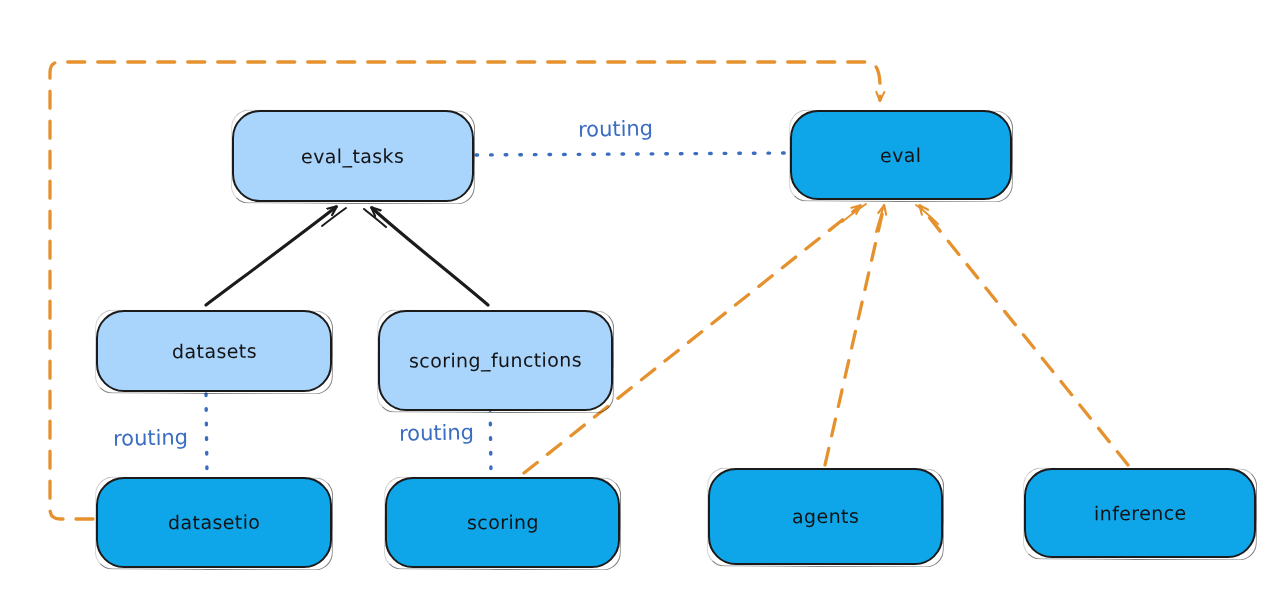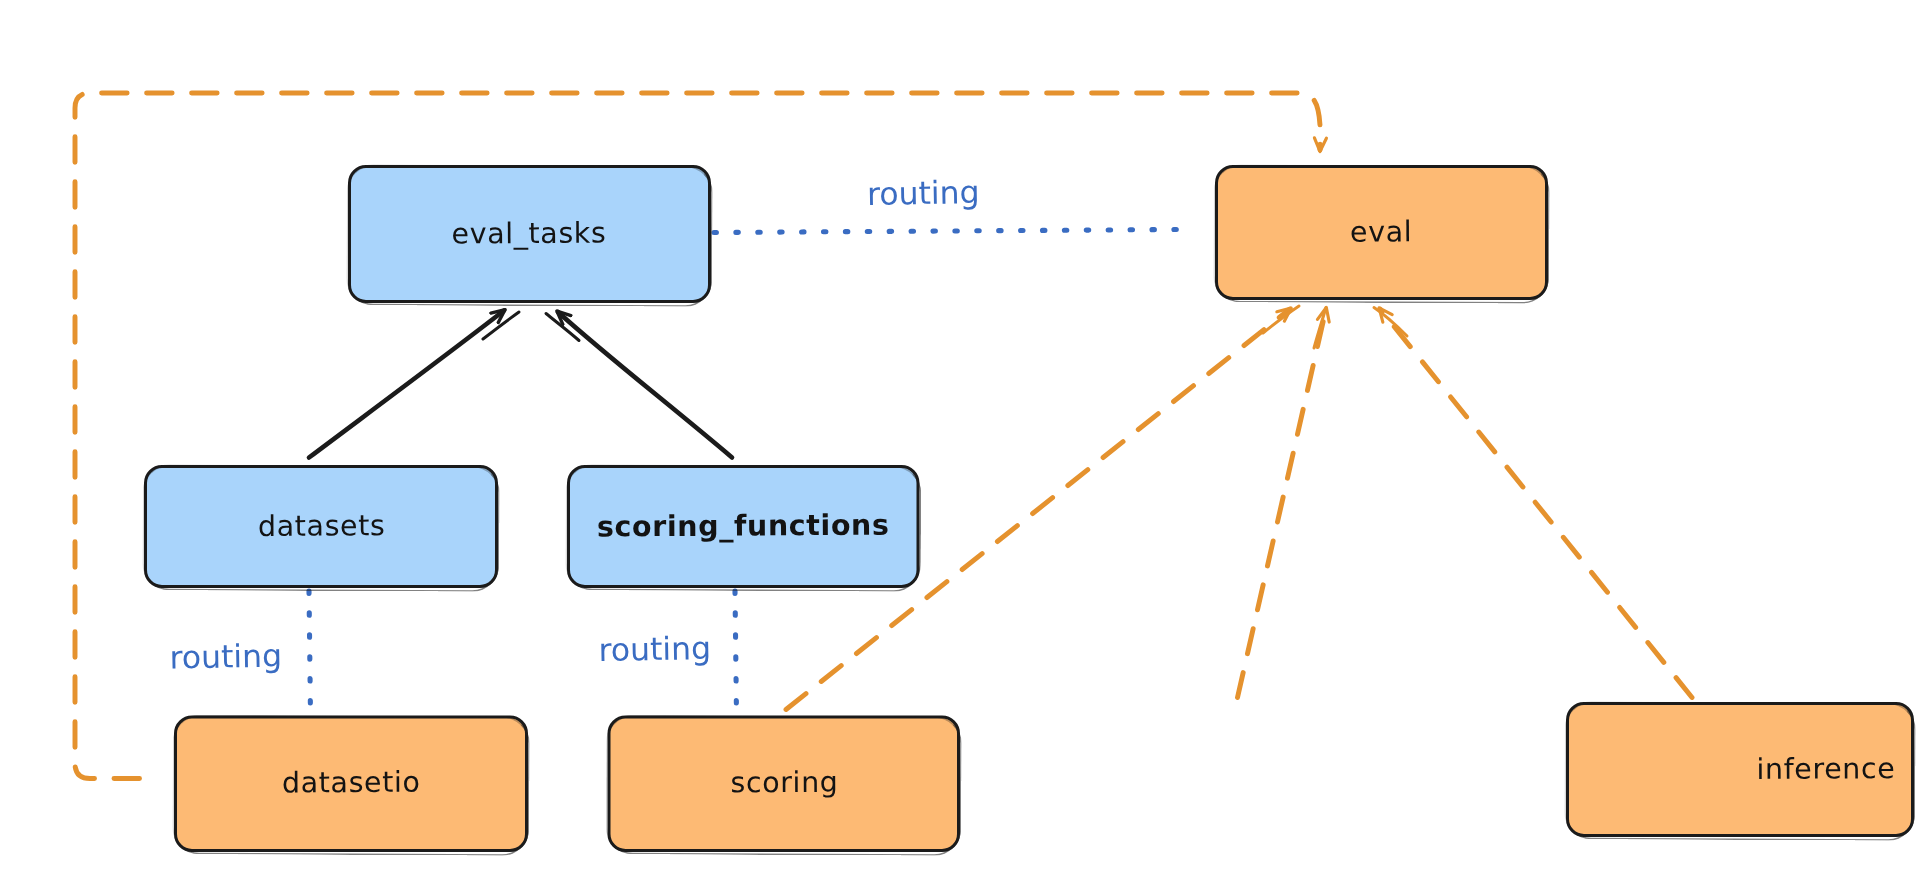--- a/index.html
+++ b/index.html
@@ -25,30 +25,30 @@
     width: 1280px;
     height: 596px;
     pointer-events: none;
   }
   .node {
     position: absolute;
     box-sizing: border-box;
     display: flex;
     align-items: center;
     justify-content: center;
-    border-radius: 12px;
+    border-radius: 28px;
     border: 2.6px solid #1b1b1b;
     font-size: 19px;
     letter-spacing: 0.4px;
     color: #131313;
     text-align: center;
     user-select: none;
   }
   .node.blue  { background: #a9d4fb; }
-  .node.green { background: #fdba74; margin-left: 20px; }
+  .node.green { background: #0ea5e9; }
   .node .node-label {
     display: block;
     line-height: 1.1;
     padding: 0 10px;
     transform: rotate(-0.35deg);
   }
   
   .node::after {
     content: "";
     position: absolute;
@@ -127,34 +127,37 @@
   </div>
 
   <div class="node green" style="left:790px; top:110px; width:222px; height:90px;">
     <span class="node-label">eval</span>
   </div>
 
   <div class="node blue" style="left:96px; top:310px; width:236px; height:82px;">
     <span class="node-label">datasets</span>
   </div>
 
-  <div class="node blue" style="left:378px; top:310px; width:235px; height:82px;font-weight:bold;">
+  <div class="node blue" style="left:378px; top:310px; width:235px; height:101px;">
     <span class="node-label">scoring_functions</span>
   </div>
 
   <div class="node green" style="left:385px; top:477px; width:235px; height:91px;">
     <span class="node-label">scoring</span>
   </div>
 
   <div class="node green" style="left:96px; top:477px; width:236px; height:91px;">
     <span class="node-label">datasetio</span>
   </div>
 
+  <div class="node green" style="left:708px; top:468px; width:235px; height:97px;">
+    <span class="node-label">agents</span>
+  </div>
 
-  <div class="node green" style="left:1024px; top:468px; width:232px; height:90px;justify-content:flex-end;">
+  <div class="node green" style="left:1024px; top:468px; width:232px; height:90px;">
     <span class="node-label">inference</span>
   </div>
 
   <div class="edge-label" style="left:578px; top:117px;">routing</div>
   <div class="edge-label" style="left:113px; top:426px;">routing</div>
   <div class="edge-label" style="left:399px; top:421px;">routing</div>
 
 </div>
 
 </body></html>

